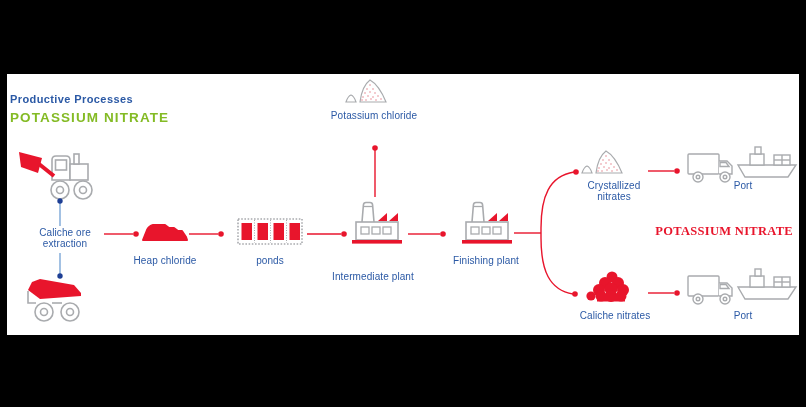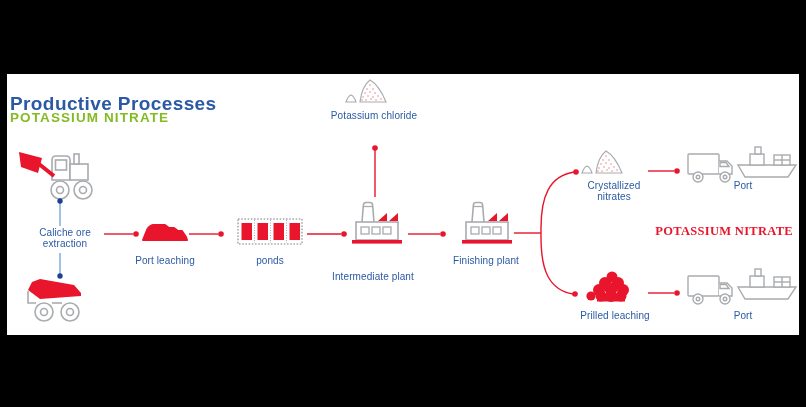--- a/index.html
+++ b/index.html
@@ -6,21 +6,21 @@
   body{
     width:806px;height:407px;position:relative;background:#000;
     font-family:"Liberation Sans", sans-serif;overflow:hidden;
   }
   .panel{
     position:absolute;left:7px;top:74px;width:792px;height:261px;
     background:#ffffff;
   }
   .abs{position:absolute;}
   .title{
-    font-size:19px;font-weight:bold;color:#2b59a5;letter-spacing:.4px;
+    font-size:11px;font-weight:bold;color:#2b59a5;letter-spacing:.4px;
   }
   .subtitle{
     font-size:13.5px;font-weight:bold;color:#84bb25;letter-spacing:1.1px;
   }
   .nlabel{
     font-size:10px;color:#2b59a5;text-align:center;line-height:1.08;
     letter-spacing:.1px;
   }
   .product-red{
     font-family:"Liberation Serif", serif;font-size:12.5px;font-weight:bold;
@@ -263,36 +263,36 @@
     <circle cx="677" cy="171" r="2.8"></circle>
     <circle cx="677" cy="293" r="2.8"></circle>
   </g>
 </svg>
 
 <div class="abs nlabel" style="left:15px;top:228px;width:100px;">
   <div>Caliche ore</div>
   <div>extraction</div>
 </div>
 
-<div class="abs nlabel" style="left:115px;top:256px;width:100px;">Port leaching</div>
+<div class="abs nlabel" style="left:115px;top:256px;width:100px;">Heap chloride</div>
 
 <div class="abs nlabel" style="left:213px;top:256px;width:114px;">
   <div>ponds</div>
 </div>
 
 <div class="abs nlabel" style="left:314px;top:111px;width:120px;">Potassium chloride</div>
 
 <div class="abs nlabel" style="left:312px;top:272px;width:122px;">Intermediate plant</div>
 
 <div class="abs nlabel" style="left:426px;top:256px;width:120px;">Finishing plant</div>
 
 <div class="abs nlabel" style="left:564px;top:181px;width:100px;">
   <div>Crystallized</div>
   <div>nitrates</div>
 </div>
 
-<div class="abs nlabel" style="left:565px;top:311px;width:100px;">Prilled leaching</div>
+<div class="abs nlabel" style="left:565px;top:311px;width:100px;">Caliche nitrates</div>
 
 <div class="abs nlabel" style="left:703px;top:181px;width:80px;">Port</div>
 
 <div class="abs nlabel" style="left:703px;top:311px;width:80px;">Port</div>
 
 <div class="abs product-red" style="left:638px;top:224px;width:155px;">POTASSIUM NITRATE</div>
 
 </body></html>

